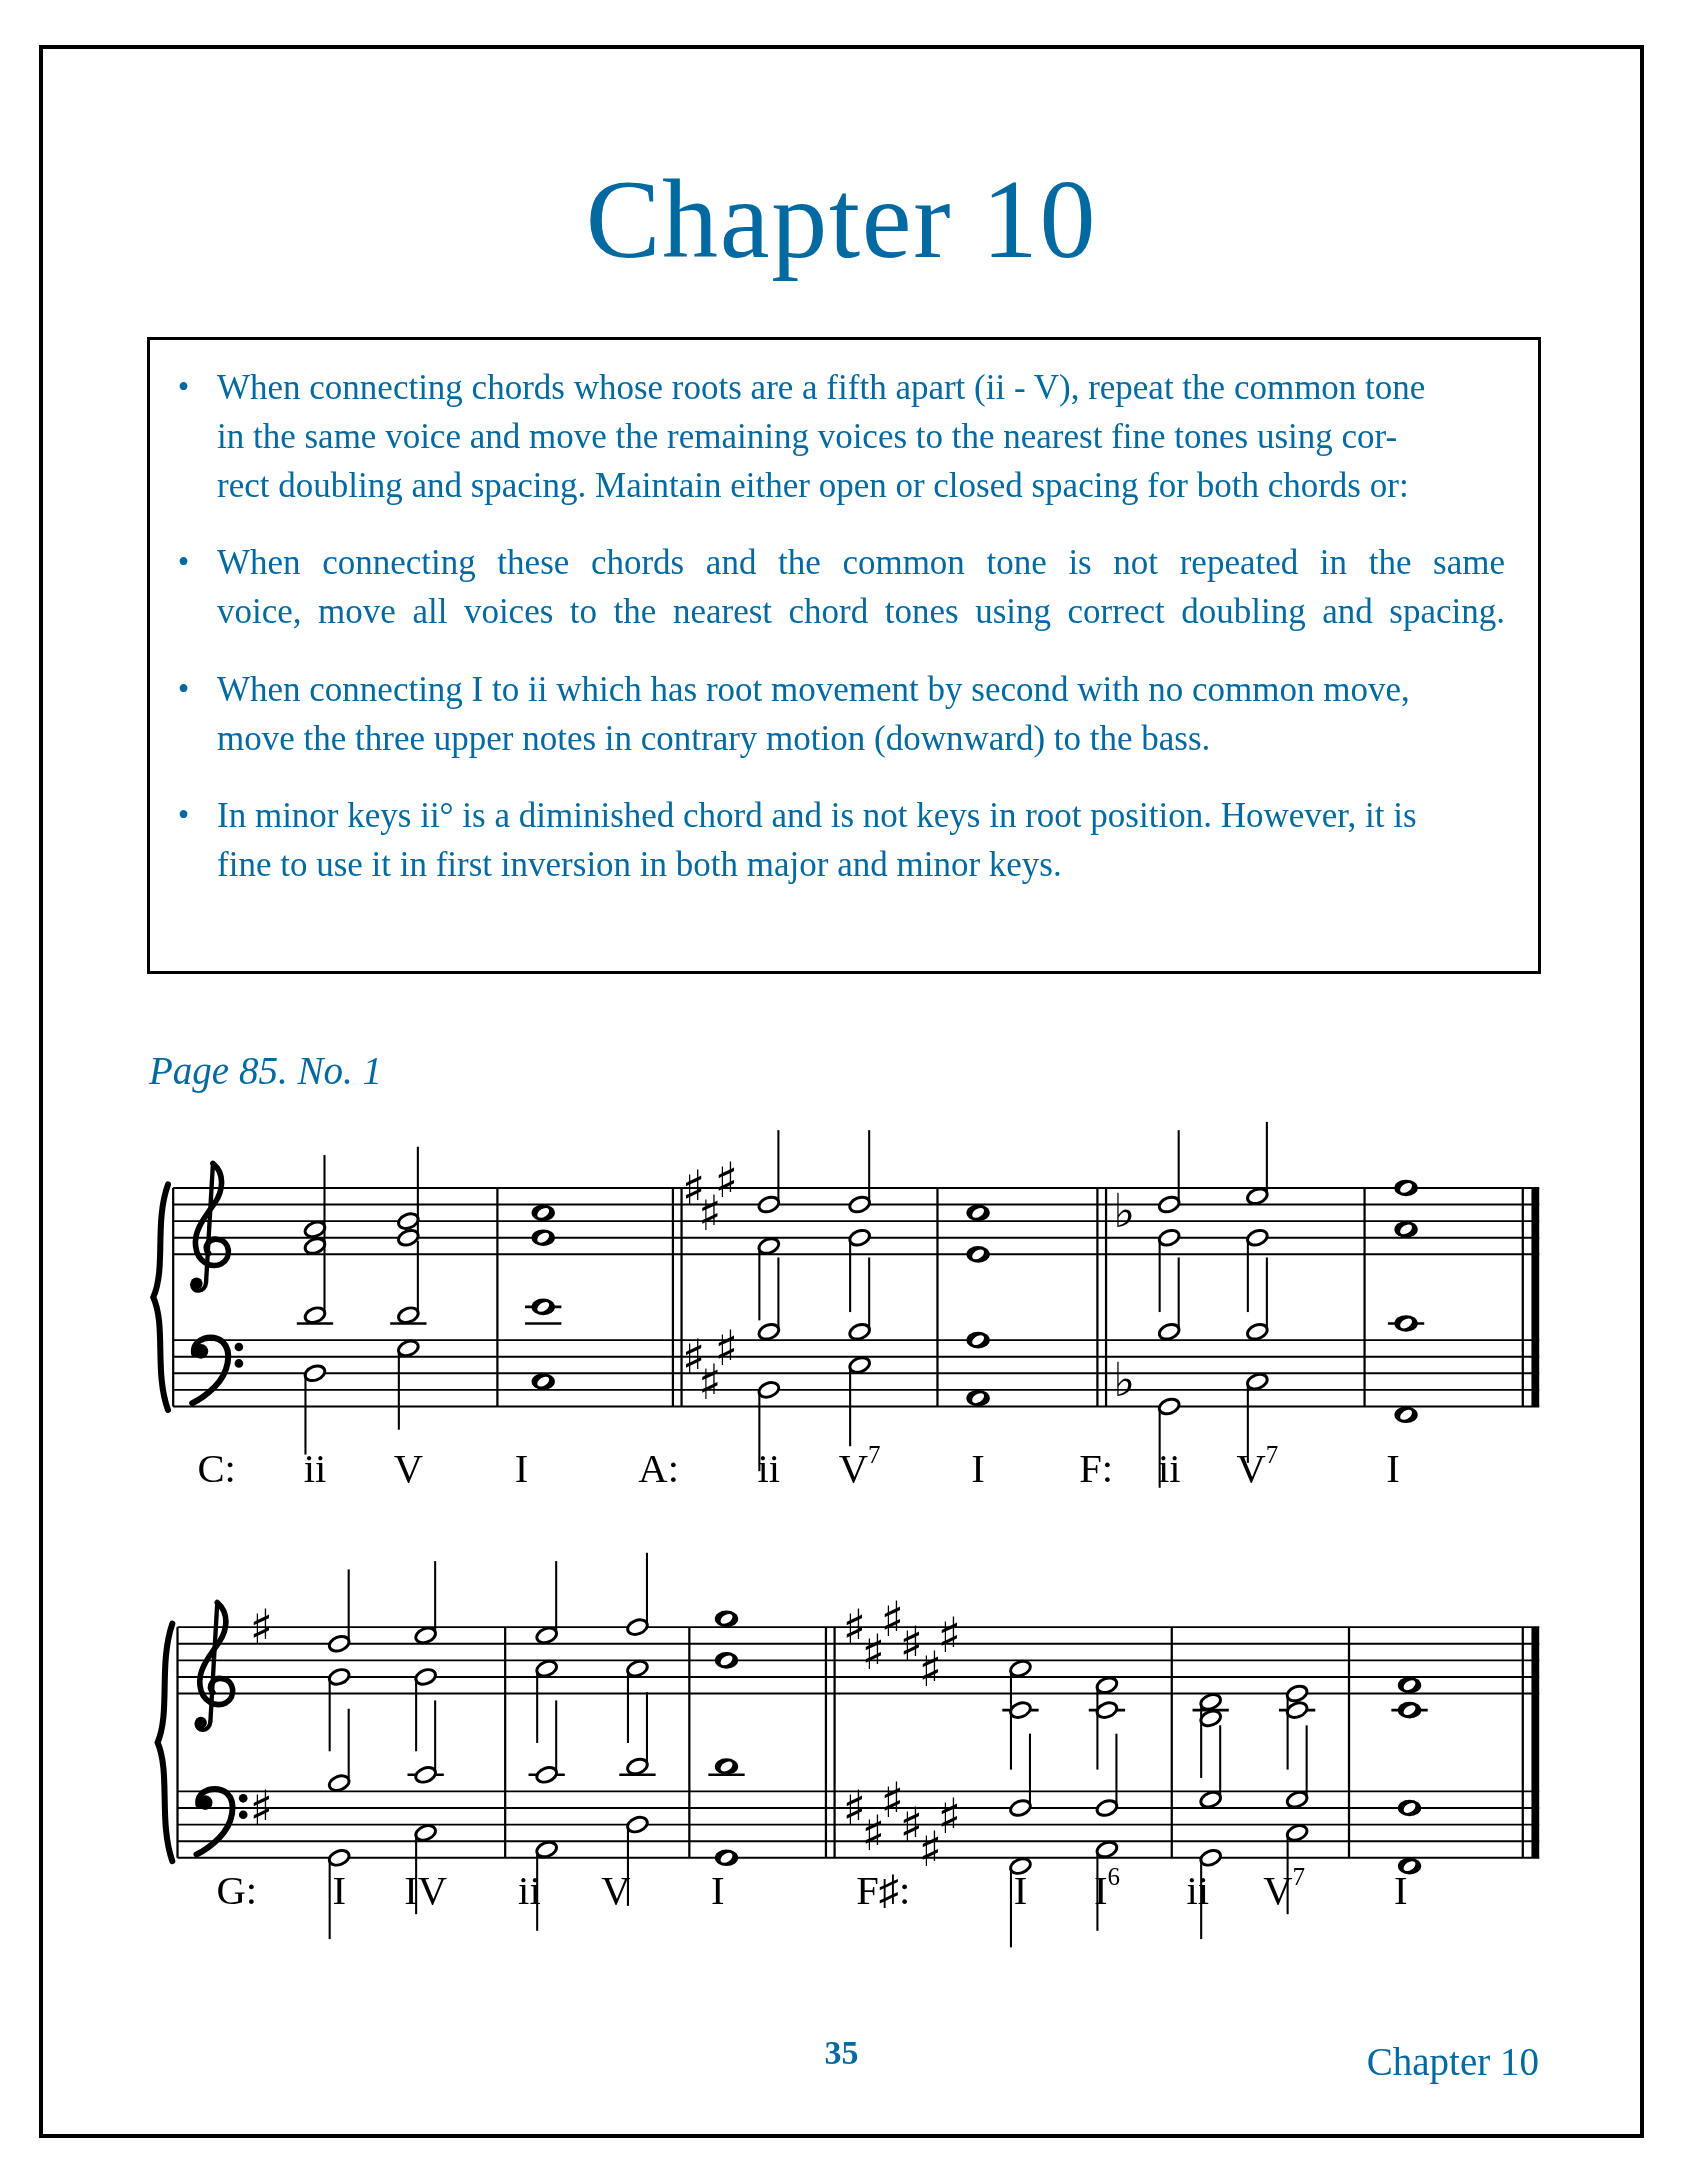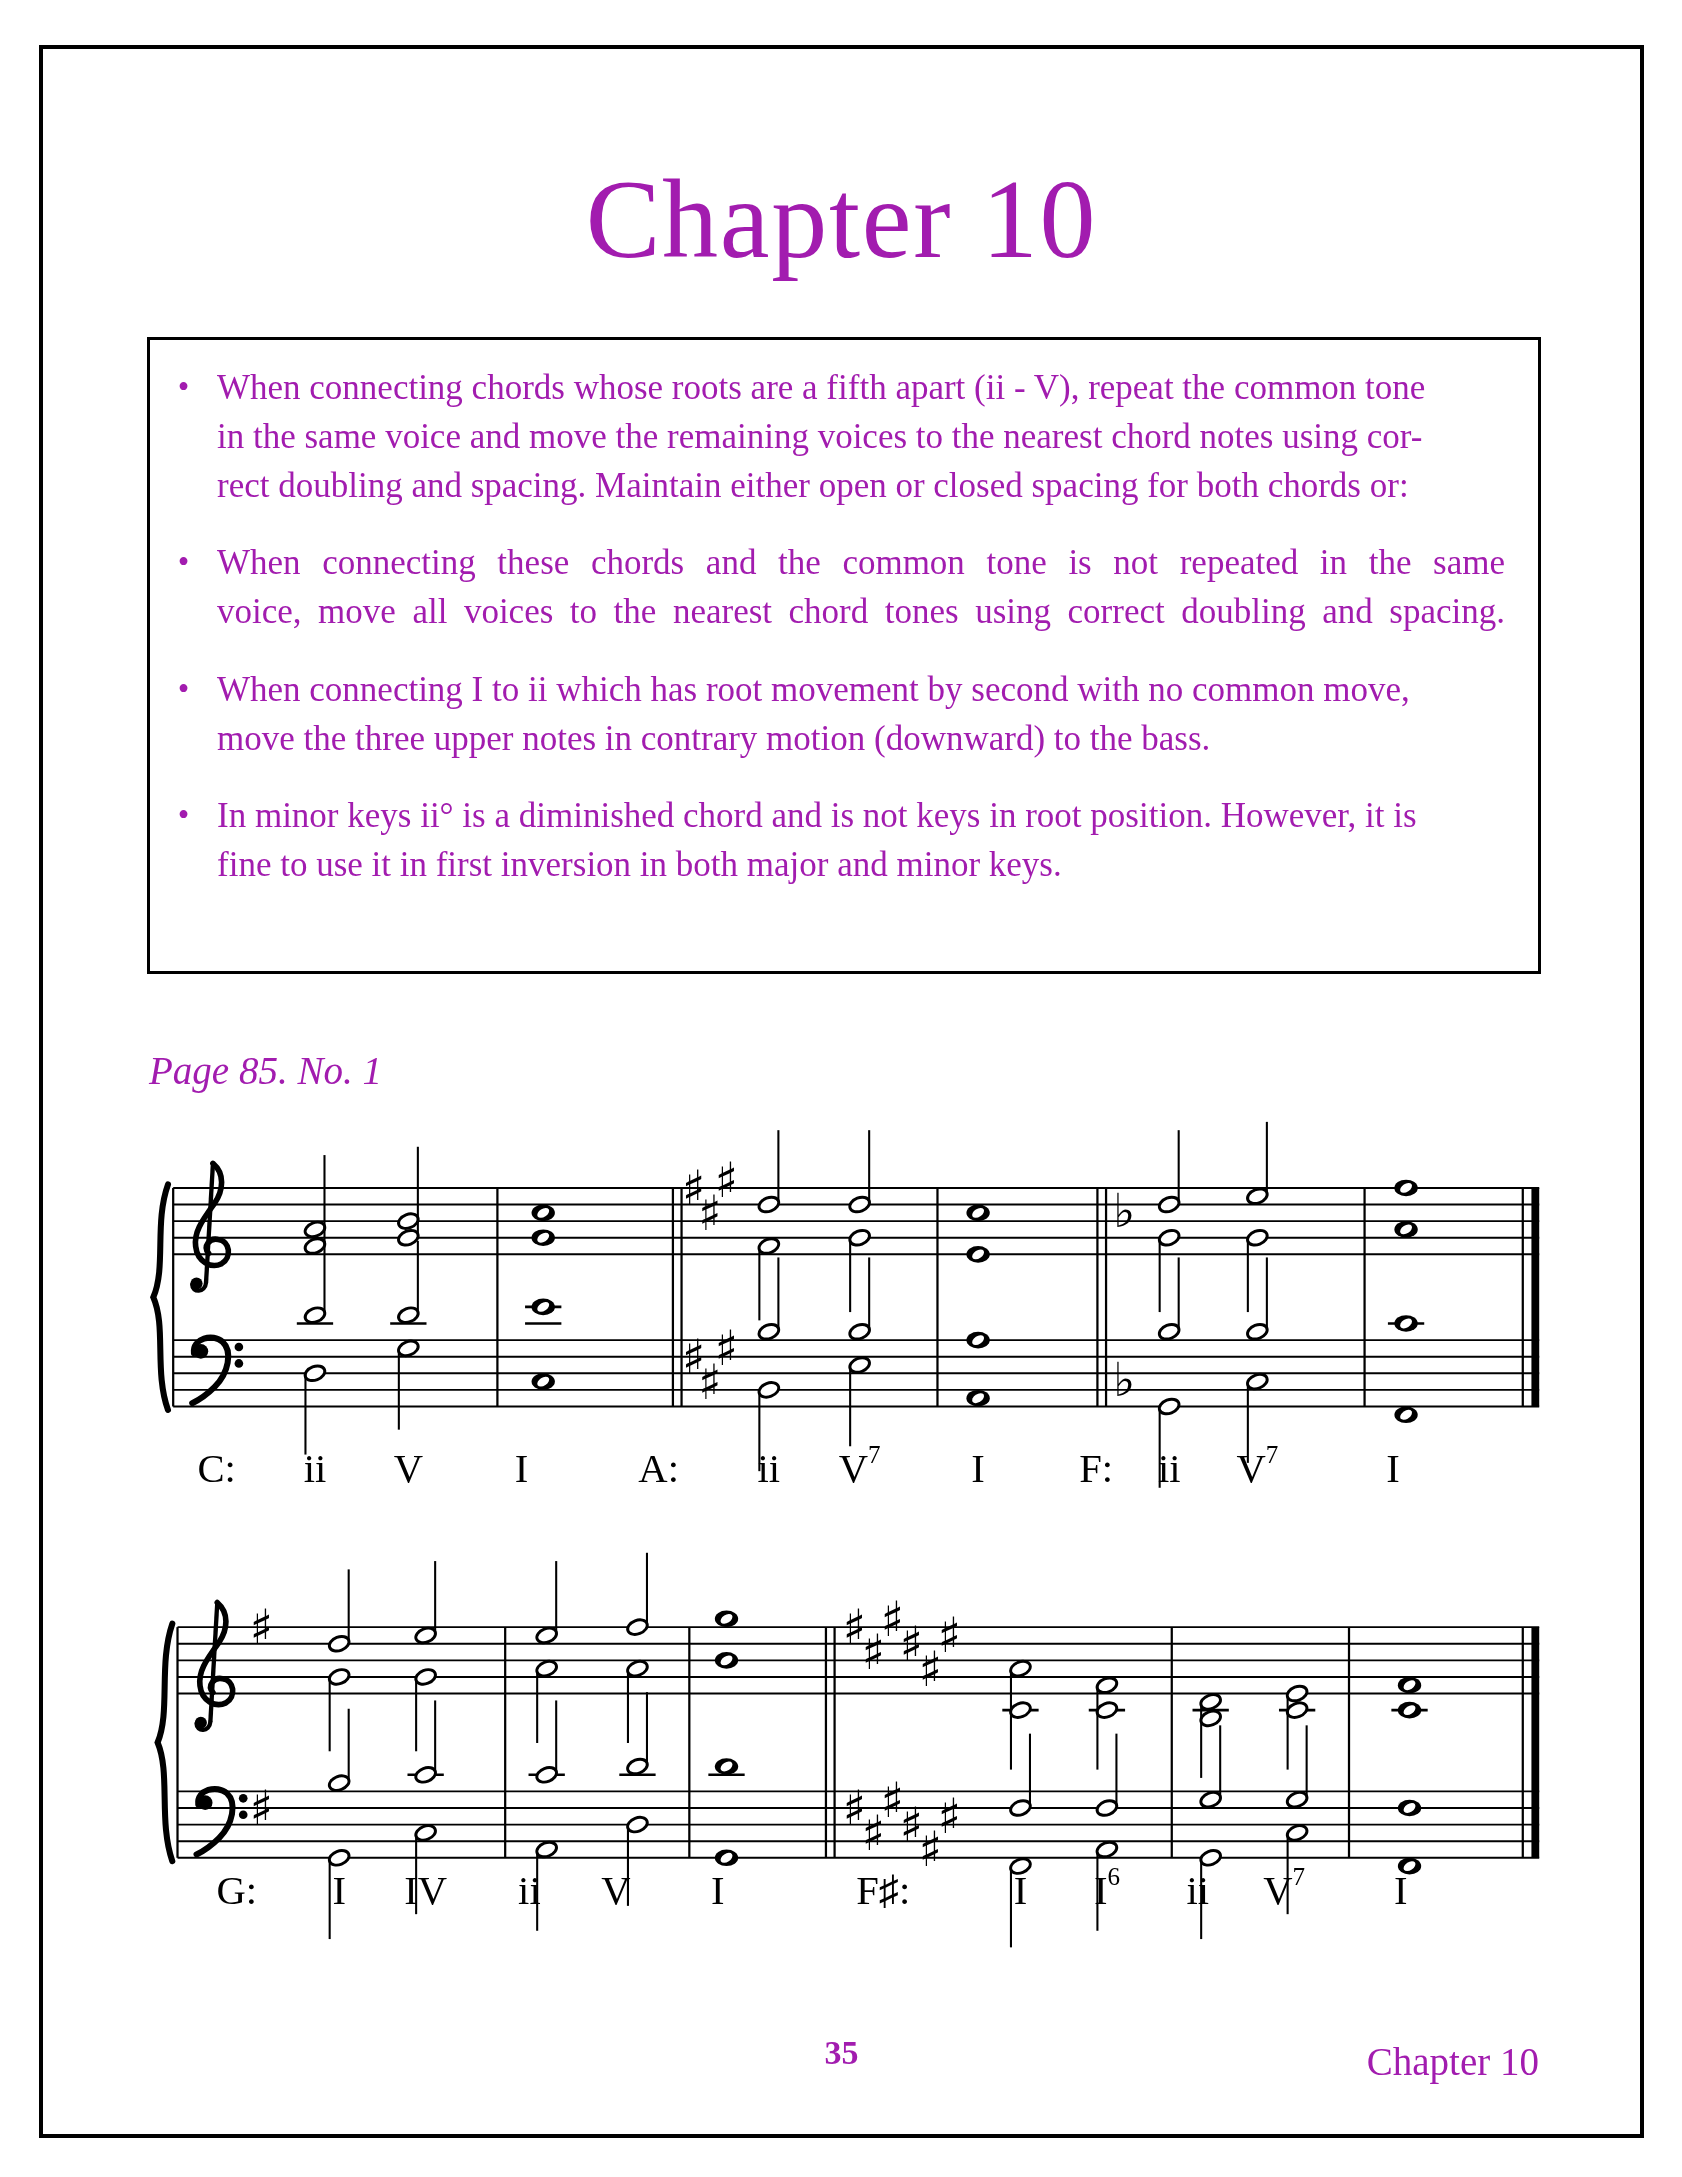--- a/index.html
+++ b/index.html
@@ -1,17 +1,17 @@
 <!DOCTYPE html>
 <html style="font-size:14px"><head>
 <meta charset="utf-8">
 <style>
   html,body{margin:0;padding:0;background:#e8e8e8;}
   .page{position:relative;width:1683px;height:2177px;background:#ffffff;
-        font-family:"Liberation Serif",serif;color:#a21caf;overflow:hidden;}
+        font-family:"Liberation Serif",serif;color:#0369a1;overflow:hidden;}
   .frame{position:absolute;left:39px;top:45px;width:1605px;height:2093px;
          border:4.3px solid #000;box-sizing:border-box;}
   .title{position:absolute;left:0;top:80px;width:100%;text-align:center;
          font-size:112px;letter-spacing:1.7px;font-weight:400;}
   .rules-box{position:absolute;left:147px;top:337px;width:1394px;height:637px;
              border:3.5px solid #000;box-sizing:border-box;padding:22.5px 24px 0 0;}
   .bullet{display:flex;margin-bottom:28.5px;}
   .bullet .dot{width:67px;flex:0 0 67px;text-align:center;font-size:33px;line-height:49px;}
   .bullet .blines{width:1288px;}
   .line{font-size:35px;line-height:49px;white-space:nowrap;}
@@ -29,21 +29,21 @@
   <div class="frame"></div>
 
   <h1 class="title">Chapter 10</h1>
 
   <div class="rules-box">
     <div id="bullet-list">
         <div class="bullet">
           <div class="dot">•</div>
           <div class="blines">
             <div class="line">When connecting chords whose roots are a fifth apart (ii - V), repeat the common tone</div>
-            <div class="line">in the same voice and move the remaining voices to the nearest chord notes using cor-</div>
+            <div class="line">in the same voice and move the remaining voices to the nearest fine tones using cor-</div>
             <div class="line">rect doubling and spacing. Maintain either open or closed spacing for both chords or:</div>
           </div>
         </div>
         <div class="bullet">
           <div class="dot">•</div>
           <div class="blines">
             <div class="line j">When connecting these chords and the common tone is not repeated in the same</div>
             <div class="line j">voice, move all voices to the nearest chord tones using correct doubling and spacing.</div>
           </div>
         </div>

